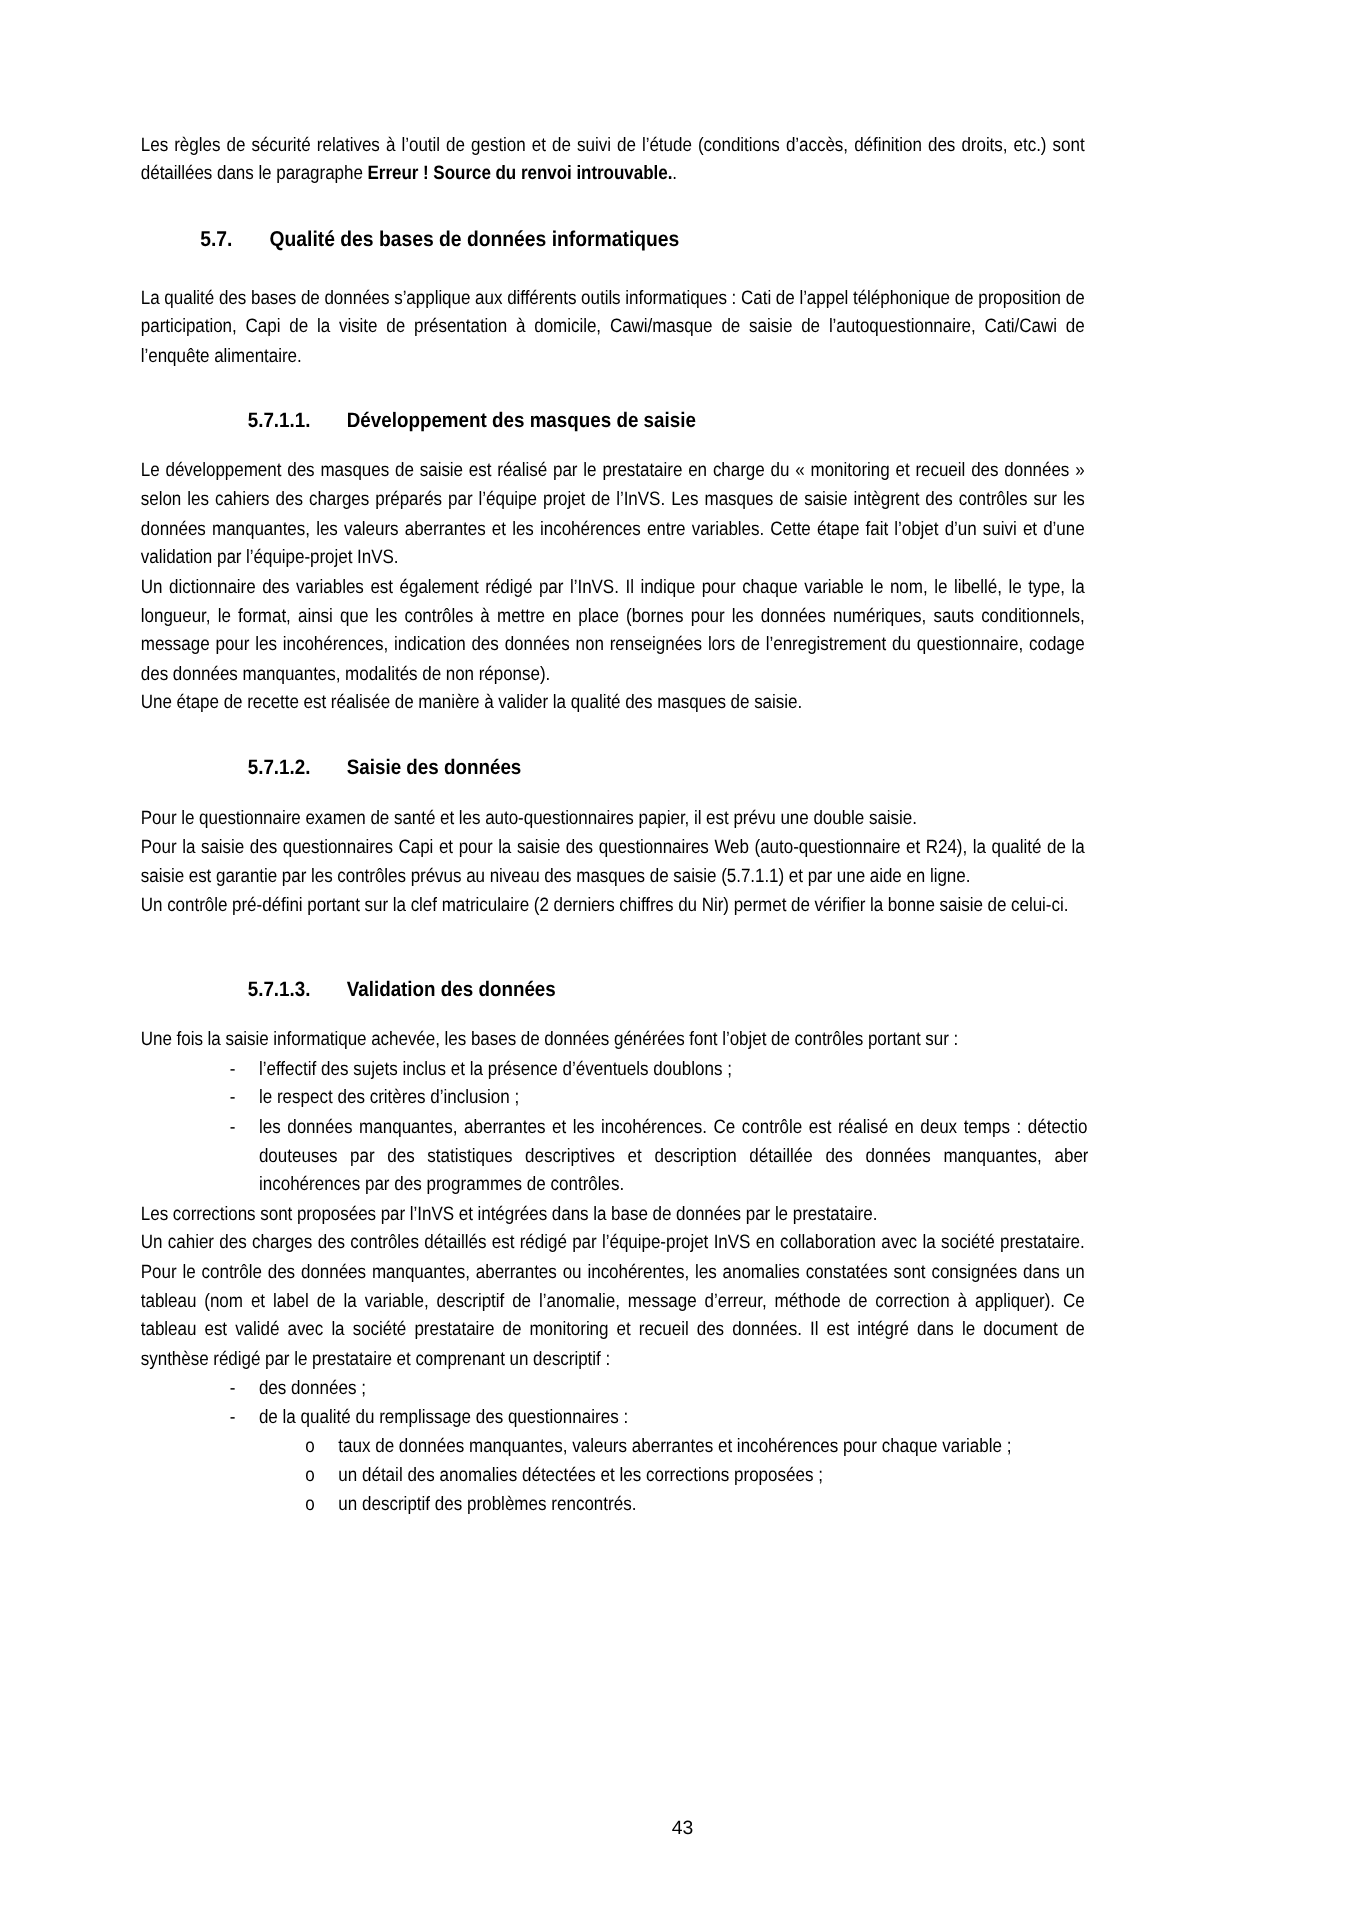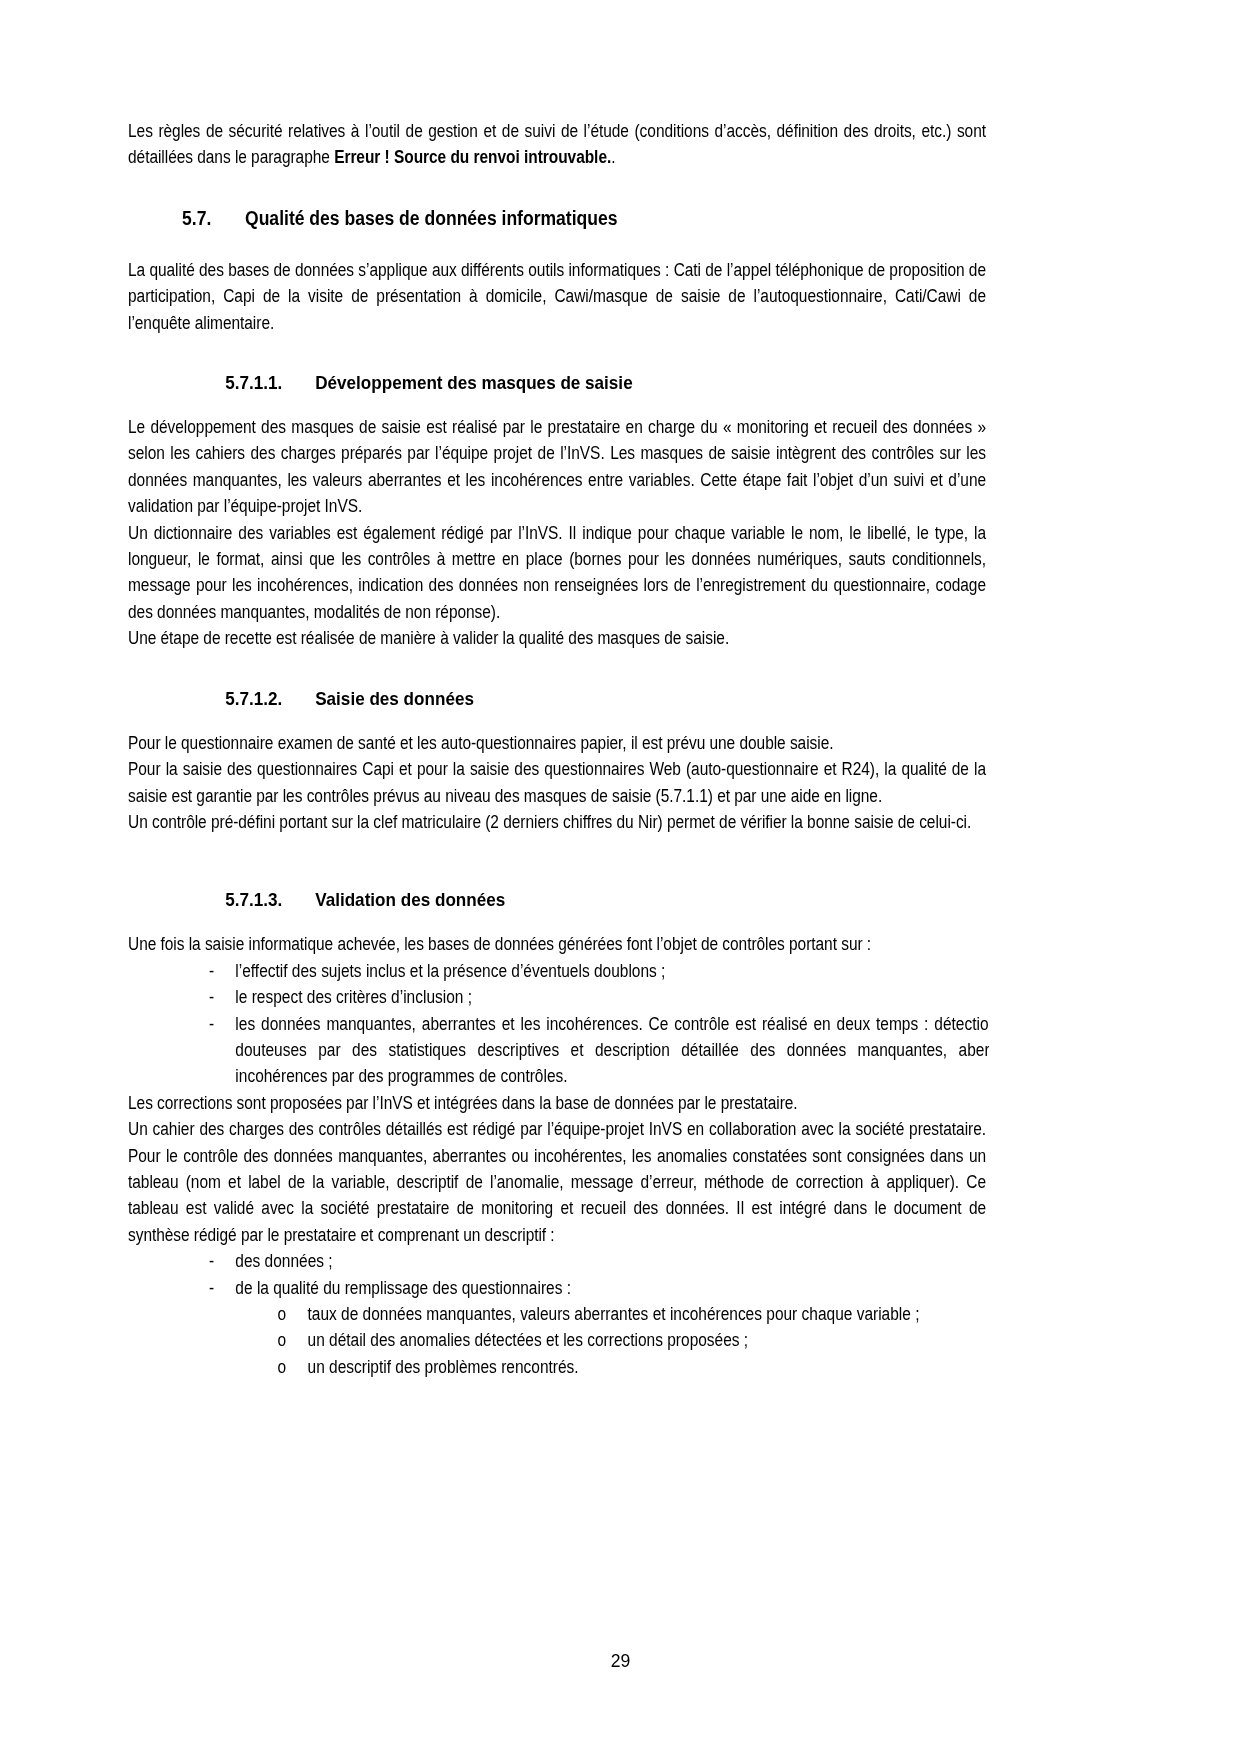--- a/index.html
+++ b/index.html
@@ -211,14 +211,14 @@
         <span>un détail des anomalies détectées et les corrections proposées ;</span>
       </li>
       <li class="level2">
         <span class="marker">o</span>
         <span>un descriptif des problèmes rencontrés.</span>
       </li>
     </ul>
 
   </div>
 
-  <div class="page-number">29</div>
+  <div class="page-number">43</div>
 </div>
 
 </body></html>

